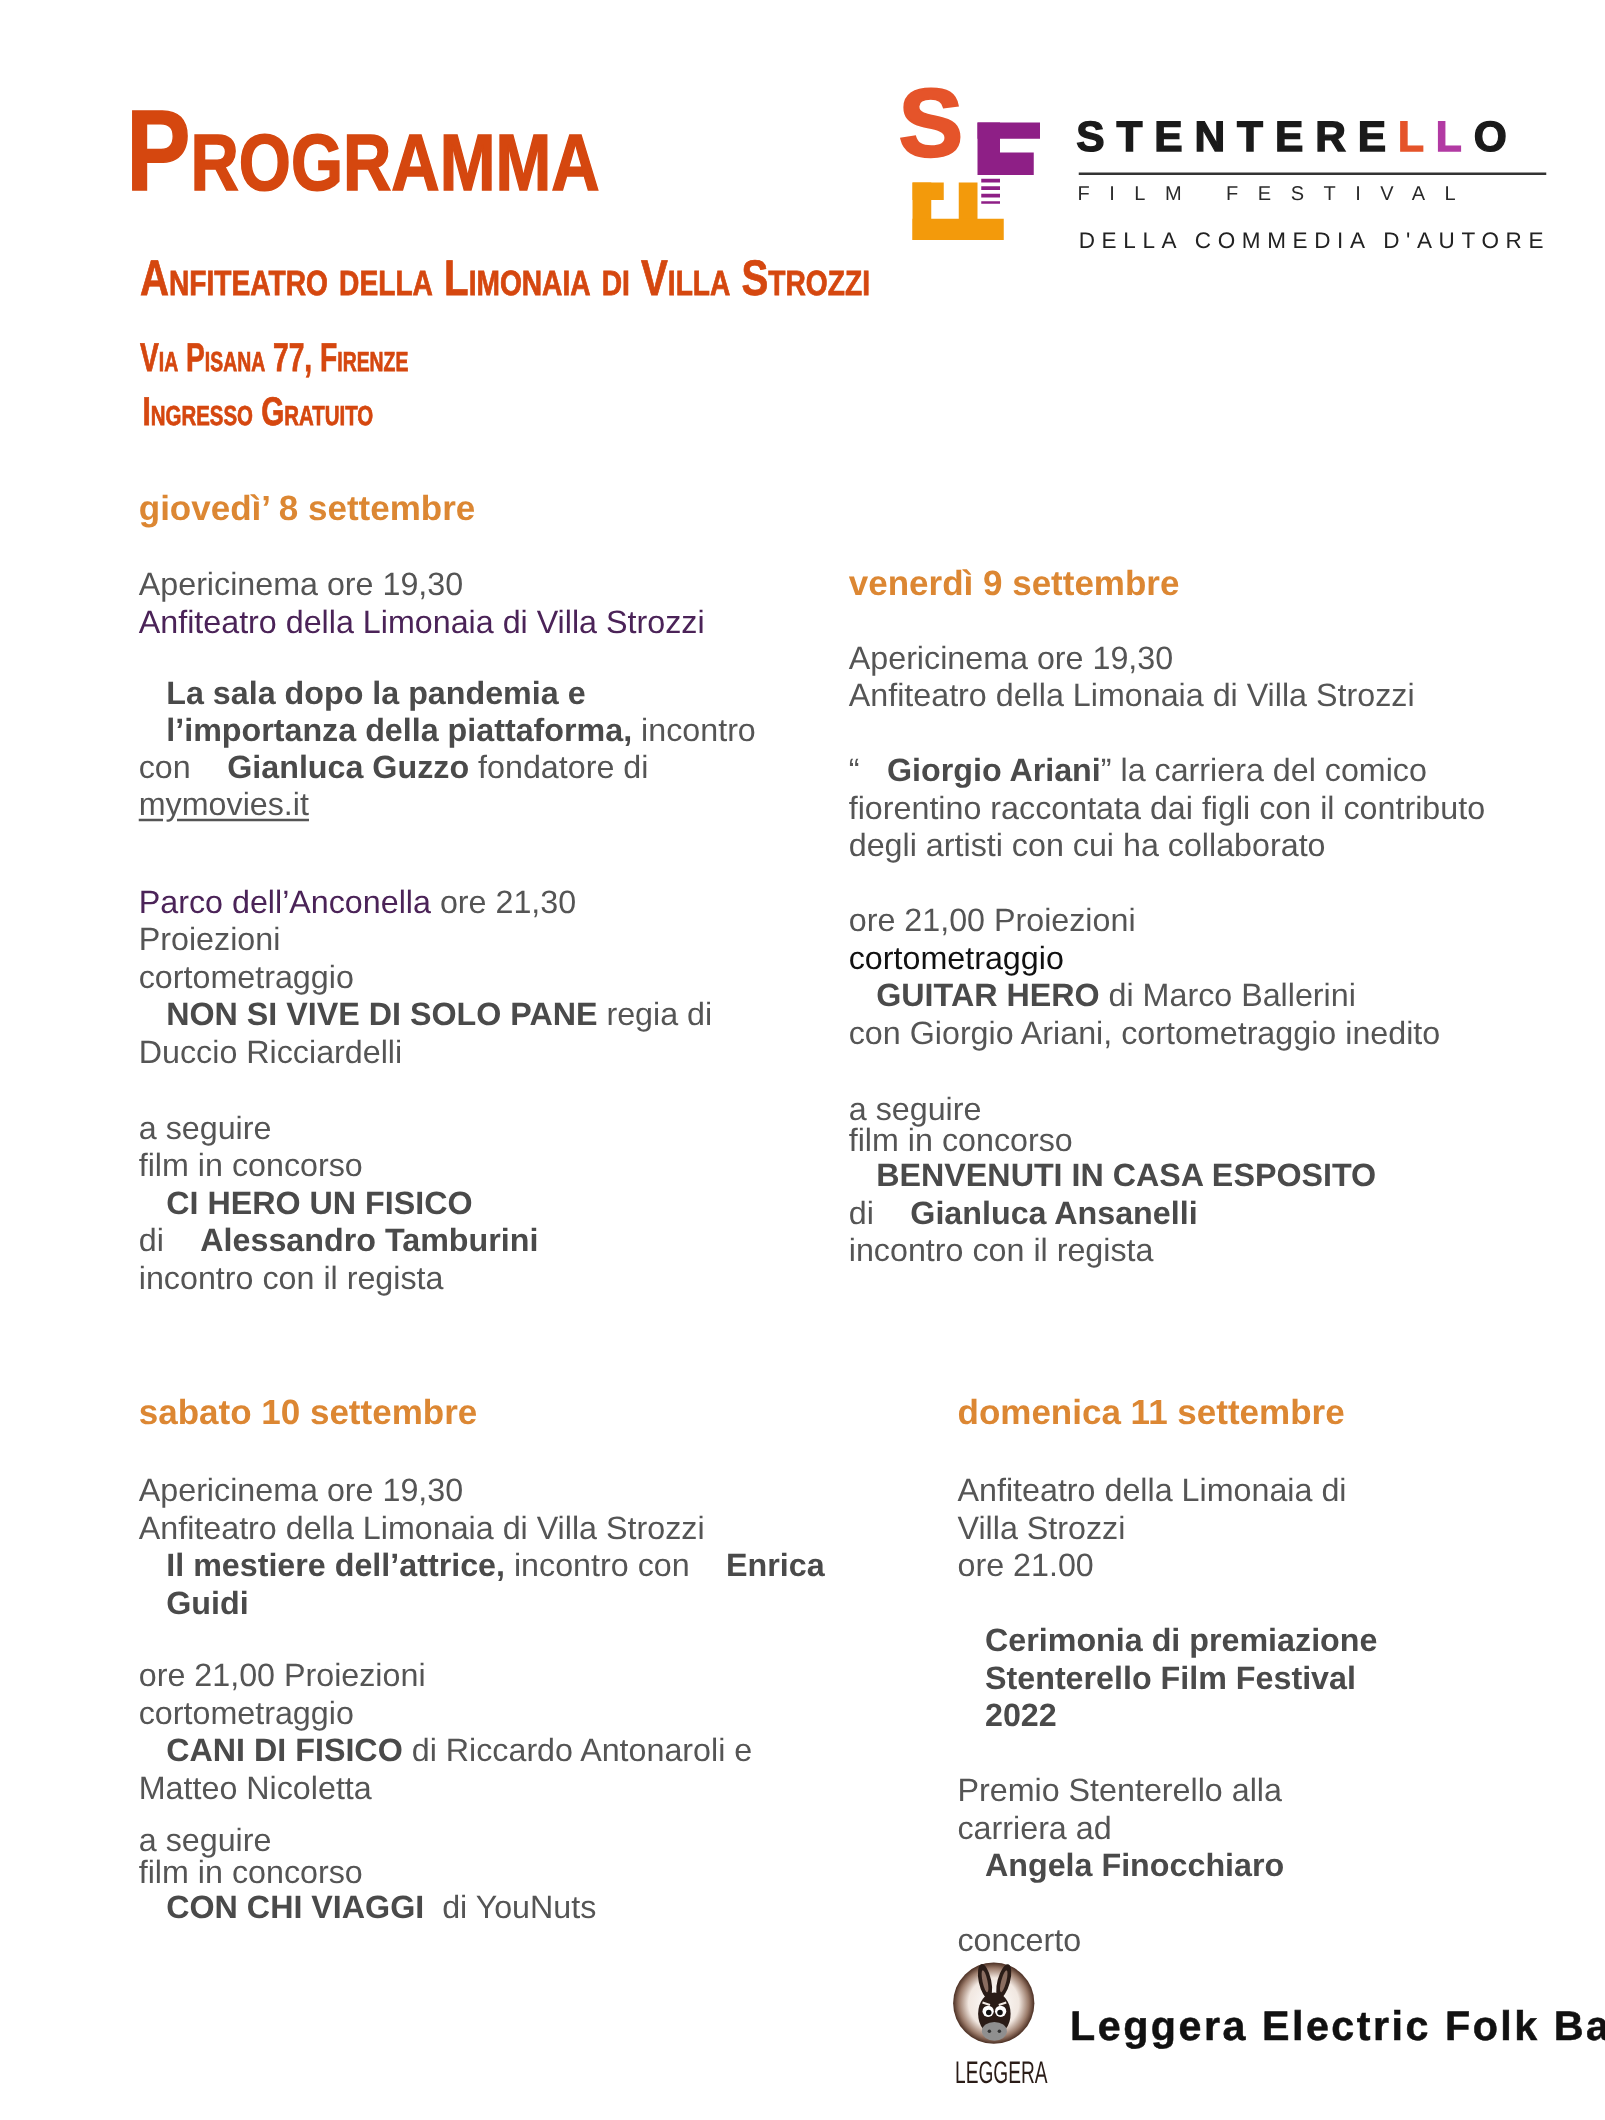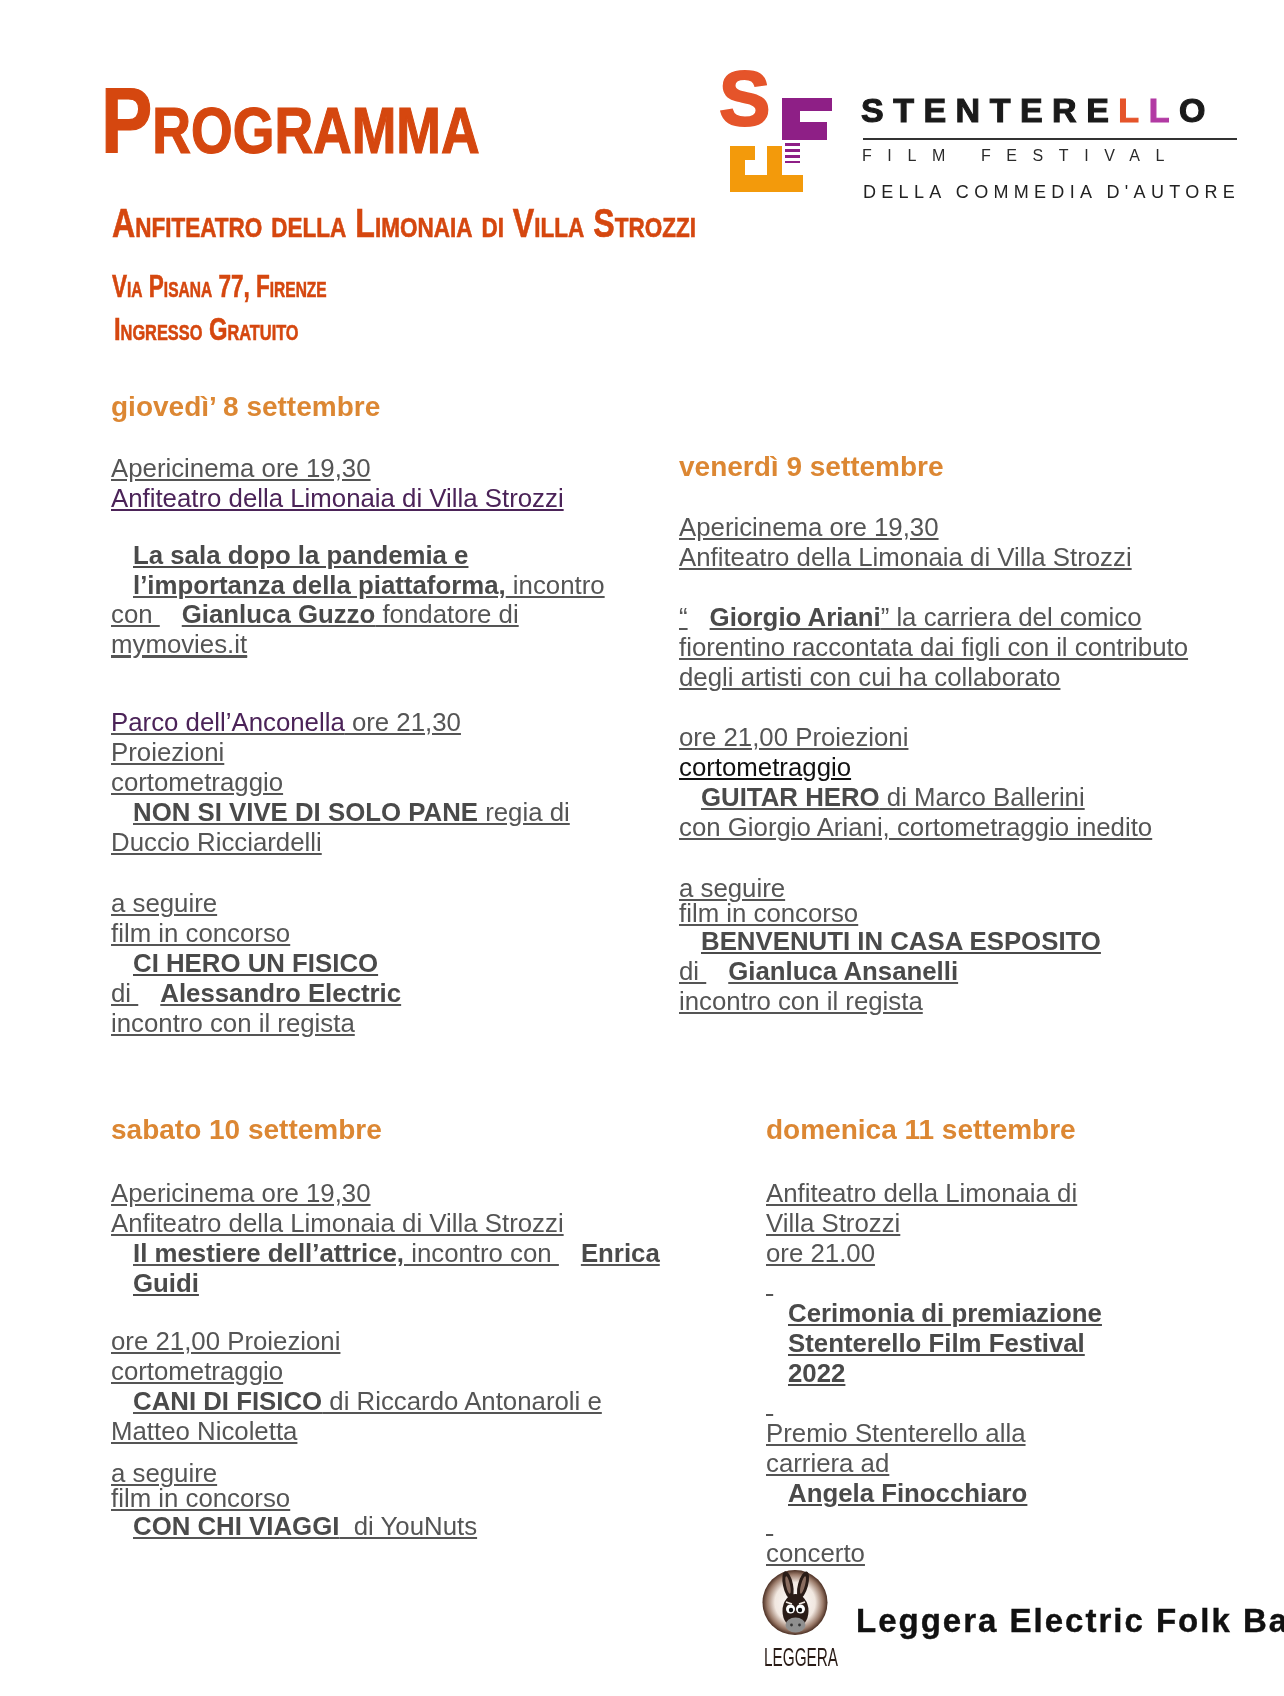--- a/index.html
+++ b/index.html
@@ -25,21 +25,21 @@
   #logo-name .l1{color:var(--logo_orange);}
   #logo-name .l2{color:#B23AA3;}
   #logo-rule{left:863px;top:138px;width:374px;height:2px;background:#333;}
   #logo-sub1{left:862px;top:148px;font-size:16px;letter-spacing:15.6px;color:#2a2a2a;}
   #logo-sub2{left:863px;top:183px;font-size:18px;letter-spacing:5.3px;color:#222;}
   
   .day{position:absolute;white-space:nowrap;font-weight:bold;font-size:28px;line-height:30px;color:var(--day);}
   .blk{position:absolute;font-size:25.8px;line-height:30px;color:var(--text);}
   .blk.t295{line-height:29.5px;}
   .blk.tight{line-height:24.5px;}
-  .ln{white-space:pre;display:block;text-decoration:underline;}
+  .ln{white-space:pre;display:block;}
   .b{font-weight:bold;color:var(--bold);margin-left:22px;}
   .pu{color:var(--purple);}
   .bk{color:var(--black);}
   .lnk{color:var(--text);text-decoration:underline;text-underline-offset:3px;cursor:pointer;}
   .col-l{left:111px;}
   .col-r{left:679px;}
   .col-d{left:766px;}
   #band-logo{left:760px;top:1566px;width:82px;height:104px;}
   #band-name{position:absolute;left:856px;top:1604px;font-size:33px;line-height:1;font-weight:bold;
              letter-spacing:2px;color:var(--black);white-space:nowrap;-webkit-text-stroke:0.4px currentColor;}
@@ -93,21 +93,21 @@
     <span class="ln"><span class="pu">Parco dell’Anconella</span><span> ore 21,30</span></span>
     <span class="ln">Proiezioni</span>
     <span class="ln">cortometraggio</span>
     <span class="ln"><span class="b">NON SI VIVE DI SOLO PANE</span><span> regia di</span></span>
     <span class="ln">Duccio Ricciardelli</span>
   </div>
   <div class="blk col-l" style="top:888px">
     <span class="ln">a seguire</span>
     <span class="ln">film in concorso</span>
     <span class="ln b">CI HERO UN FISICO</span>
-    <span class="ln"><span>di </span><span class="b">Alessandro Electric</span></span>
+    <span class="ln"><span>di </span><span class="b">Alessandro Tamburini</span></span>
     <span class="ln">incontro con il regista</span>
   </div>
 </section>
 
 <section>
   <div class="day col-r" style="top:452px">venerdì 9 settembre</div>
   <div class="blk col-r" style="top:512px">
     <span class="ln">Apericinema ore 19,30</span>
     <span class="ln">Anfiteatro della Limonaia di Villa Strozzi</span>
   </div>

